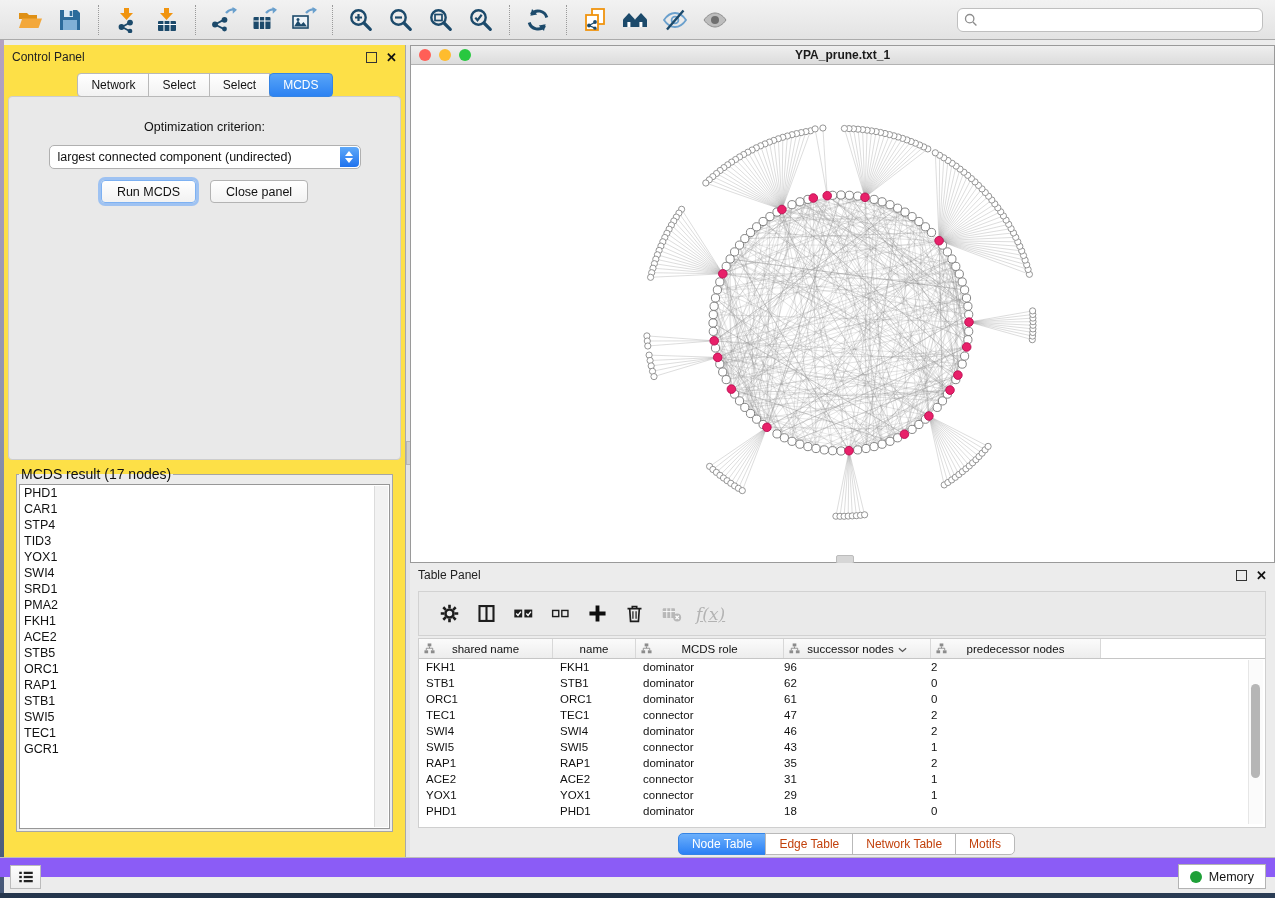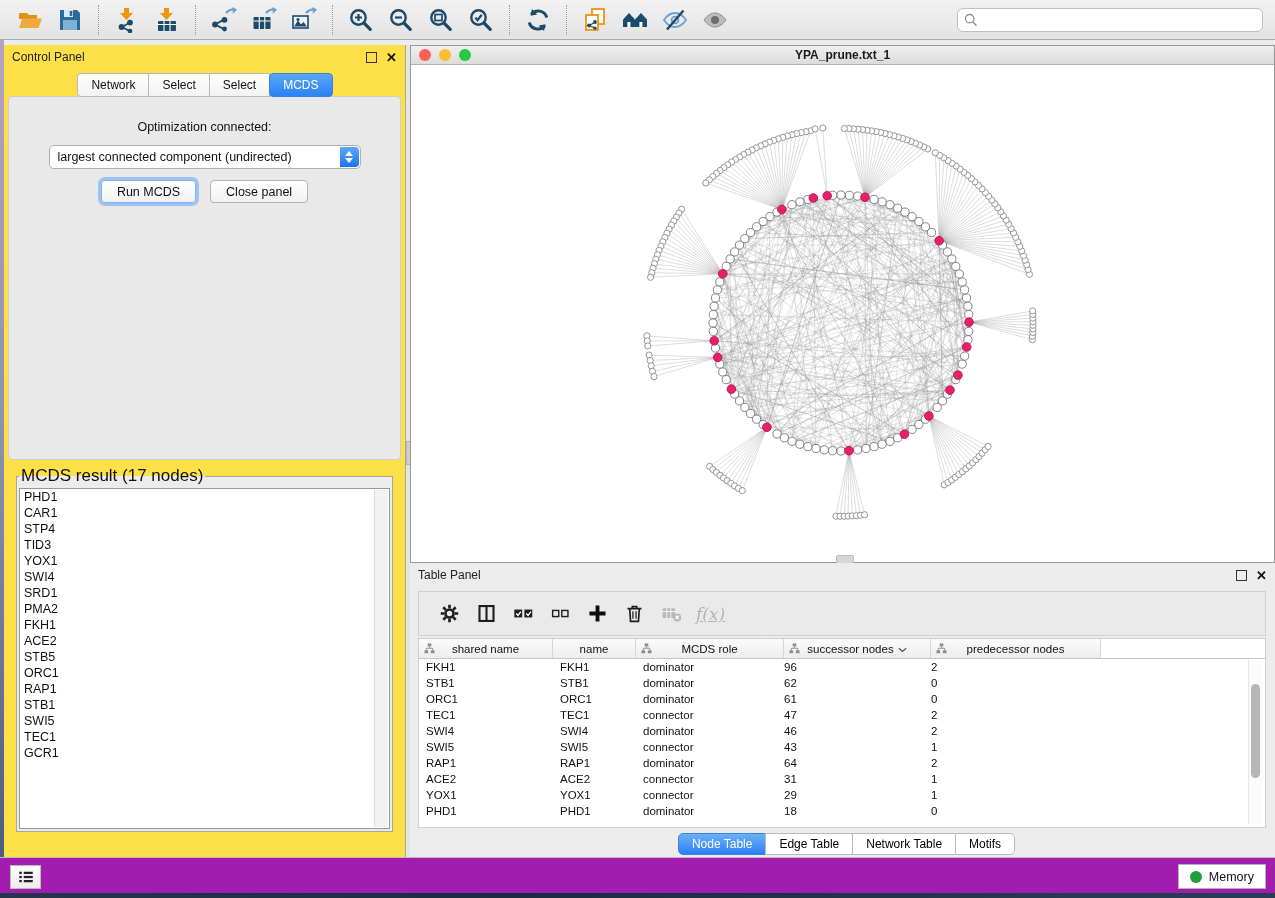--- a/index.html
+++ b/index.html
@@ -38,21 +38,21 @@
     background:linear-gradient(#5ea9f9,#1f72ee);display:flex;flex-direction:column;align-items:center;justify-content:center;gap:2px;}
   .stepper i{width:0;height:0;border-left:4px solid transparent;border-right:4px solid transparent;}
   .stepper .up{border-bottom:5px solid #fff;}
   .stepper .dn{border-top:5px solid #fff;}
   .btn-row{margin-top:11px;display:flex;justify-content:center;gap:14px;}
   .mac-btn{height:23px;padding:0 15px;font-size:12.5px;font-family:inherit;color:#111;
     background:linear-gradient(#ffffff,#f2f2f2);border:1px solid #b3b3b3;border-radius:4px;}
   .mac-btn.focus{box-shadow:0 0 0 3px rgba(108,168,248,.6);border-color:#7db1f2;}
   .mcds-fieldset{left:12px;top:421px;width:371px;height:360px;border:1px solid #a6a6a6;margin:0;padding:2px;
     font-size:12.5px;background:#ececec;}
-  .mcds-fieldset legend{padding:0 2px;font-size:17px;}
+  .mcds-fieldset legend{padding:0 2px;font-size:14px;}
   .mcds-list{position:relative;width:100%;height:100%;background:#fff;border:1px solid #979797;
     box-sizing:border-box;overflow:hidden;}
   .mcds-item{font-size:12.5px;line-height:16px;padding-left:4px;}
   .mcds-scroll{position:absolute;top:1px;right:1px;bottom:1px;width:13px;background:#f2f2f2;border-left:1px solid #dcdcdc;}
   
   .v-split{left:405px;top:45px;width:5px;height:812px;background:#e4e4e4;border-left:1px solid #a8a8a8;box-sizing:border-box;}
   .v-grip{position:absolute;left:0;top:396px;width:5px;height:24px;background:#cfcfcf;border:1px solid #b5b5b5;box-sizing:border-box;}
   
   .right-area{left:410px;top:45px;width:865px;height:812px;}
   .net-window{position:absolute;left:0;top:0;width:865px;height:518px;background:#fff;
@@ -74,26 +74,26 @@
   .th-cell{position:relative;display:flex;align-items:center;justify-content:center;gap:4px;
     font-size:11.5px;border-right:1px solid #d8d8d8;box-sizing:border-box;}
   .th-cell .org{position:absolute;left:5px;top:4px;}
   .t-row{display:flex;height:16px;align-items:center;font-size:11.5px;}
   .t-cell{box-sizing:border-box;white-space:nowrap;overflow:hidden;}
   .t-cell.left{padding-left:7px;text-align:left;}
   .t-cell.right{padding-right:12px;text-align:left;}
   .t-scroll{position:absolute;right:2px;top:21px;bottom:3px;width:14px;background:#fbfbfb;border-left:1px solid #e6e6e6;}
   .t-thumb{position:absolute;left:2px;top:24px;width:9px;height:94px;background:#b6b6b6;border-radius:5px;}
   .tp-tabs{position:absolute;left:0;right:0;top:270px;display:flex;justify-content:center;}
-  .tp-seg{font-size:12px;line-height:20px;padding:0 13px;background:#fff;border:1px solid #b9b9b9;margin-left:-1px;color:#000000;}
+  .tp-seg{font-size:12px;line-height:20px;padding:0 13px;background:#fff;border:1px solid #b9b9b9;margin-left:-1px;color:#c2410c;}
   .tp-seg:first-child{border-radius:5px 0 0 5px;margin-left:8px;}
   .tp-seg:last-child{border-radius:0 5px 5px 0;}
   .tp-seg.active{background:linear-gradient(#6cb0fb,#2b80f5);color:#fff;border-color:#3584e4;}
   
-  .status-bar{left:0;top:857px;width:1275px;height:41px;background:#a21caf;border-top:1px solid #bdbdbd;box-sizing:border-box;}
+  .status-bar{left:0;top:857px;width:1275px;height:20px;background:#8b5cf6;border-top:1px solid #bdbdbd;box-sizing:border-box;}
   .list-btn{position:absolute;left:10px;top:7px;width:31px;height:24px;background:linear-gradient(#fdfdfd,#ededed);
     border:1px solid #bbb;display:flex;align-items:center;justify-content:center;padding:0;}
   .memory-btn{position:absolute;right:9px;top:6px;height:25px;padding:0 11px;background:#fff;border:1px solid #b3b3b3;
     display:flex;align-items:center;gap:7px;font-size:12.5px;font-family:inherit;color:#111;}
   .mem-dot{width:12px;height:12px;border-radius:50%;}
 </style>
 </head>
 <body>
 
 <div id="screen">
@@ -261,21 +261,21 @@
         <span class="close-glyph">✕</span>
       </span>
     </div>
     <div class="abs cp-tabs">
         <span class="tab-seg">Network</span>
         <span class="tab-seg">Select</span>
         <span class="tab-seg">Select</span>
         <span class="tab-seg active">MCDS</span>
       </div>
     <div class="abs cp-box">
-      <span class="crit-label">Optimization connected:</span>
+      <span class="crit-label">Optimization criterion:</span>
       <div class="select">
         <span>largest connected component (undirected)</span>
         <span class="stepper">
             <i class="up"></i>
             <i class="dn"></i>
           </span>
       </div>
       <div class="btn-row">
         <button class="mac-btn focus">Run MCDS</button>
         <button class="mac-btn">Close panel</button>
@@ -1280,21 +1280,21 @@
               <div class="t-cell left" style="width: 134px;">SWI5</div>
               <div class="t-cell left" style="width: 83px;">SWI5</div>
               <div class="t-cell left" style="width: 148px;">connector</div>
               <div class="t-cell right" style="width: 147px;">43</div>
               <div class="t-cell right" style="width: 170px;">1</div>
             </div>
             <div class="t-row">
               <div class="t-cell left" style="width: 134px;">RAP1</div>
               <div class="t-cell left" style="width: 83px;">RAP1</div>
               <div class="t-cell left" style="width: 148px;">dominator</div>
-              <div class="t-cell right" style="width: 147px;">64</div>
+              <div class="t-cell right" style="width: 147px;">35</div>
               <div class="t-cell right" style="width: 170px;">2</div>
             </div>
             <div class="t-row">
               <div class="t-cell left" style="width: 134px;">ACE2</div>
               <div class="t-cell left" style="width: 83px;">ACE2</div>
               <div class="t-cell left" style="width: 148px;">connector</div>
               <div class="t-cell right" style="width: 147px;">31</div>
               <div class="t-cell right" style="width: 170px;">1</div>
             </div>
             <div class="t-row">

